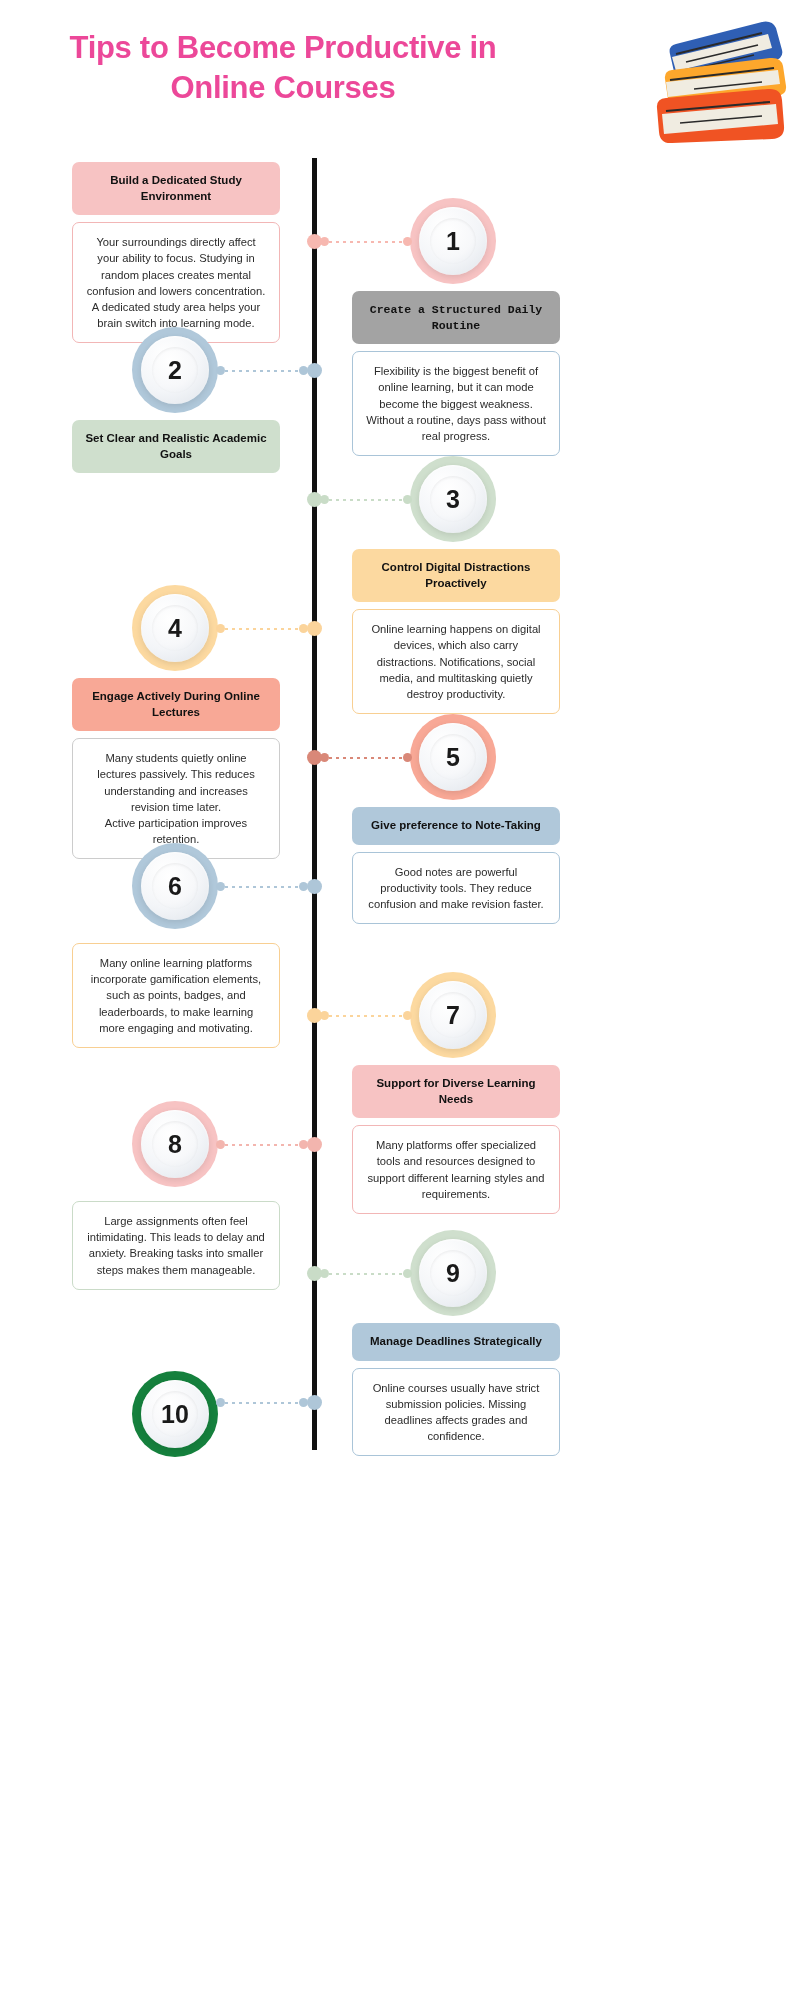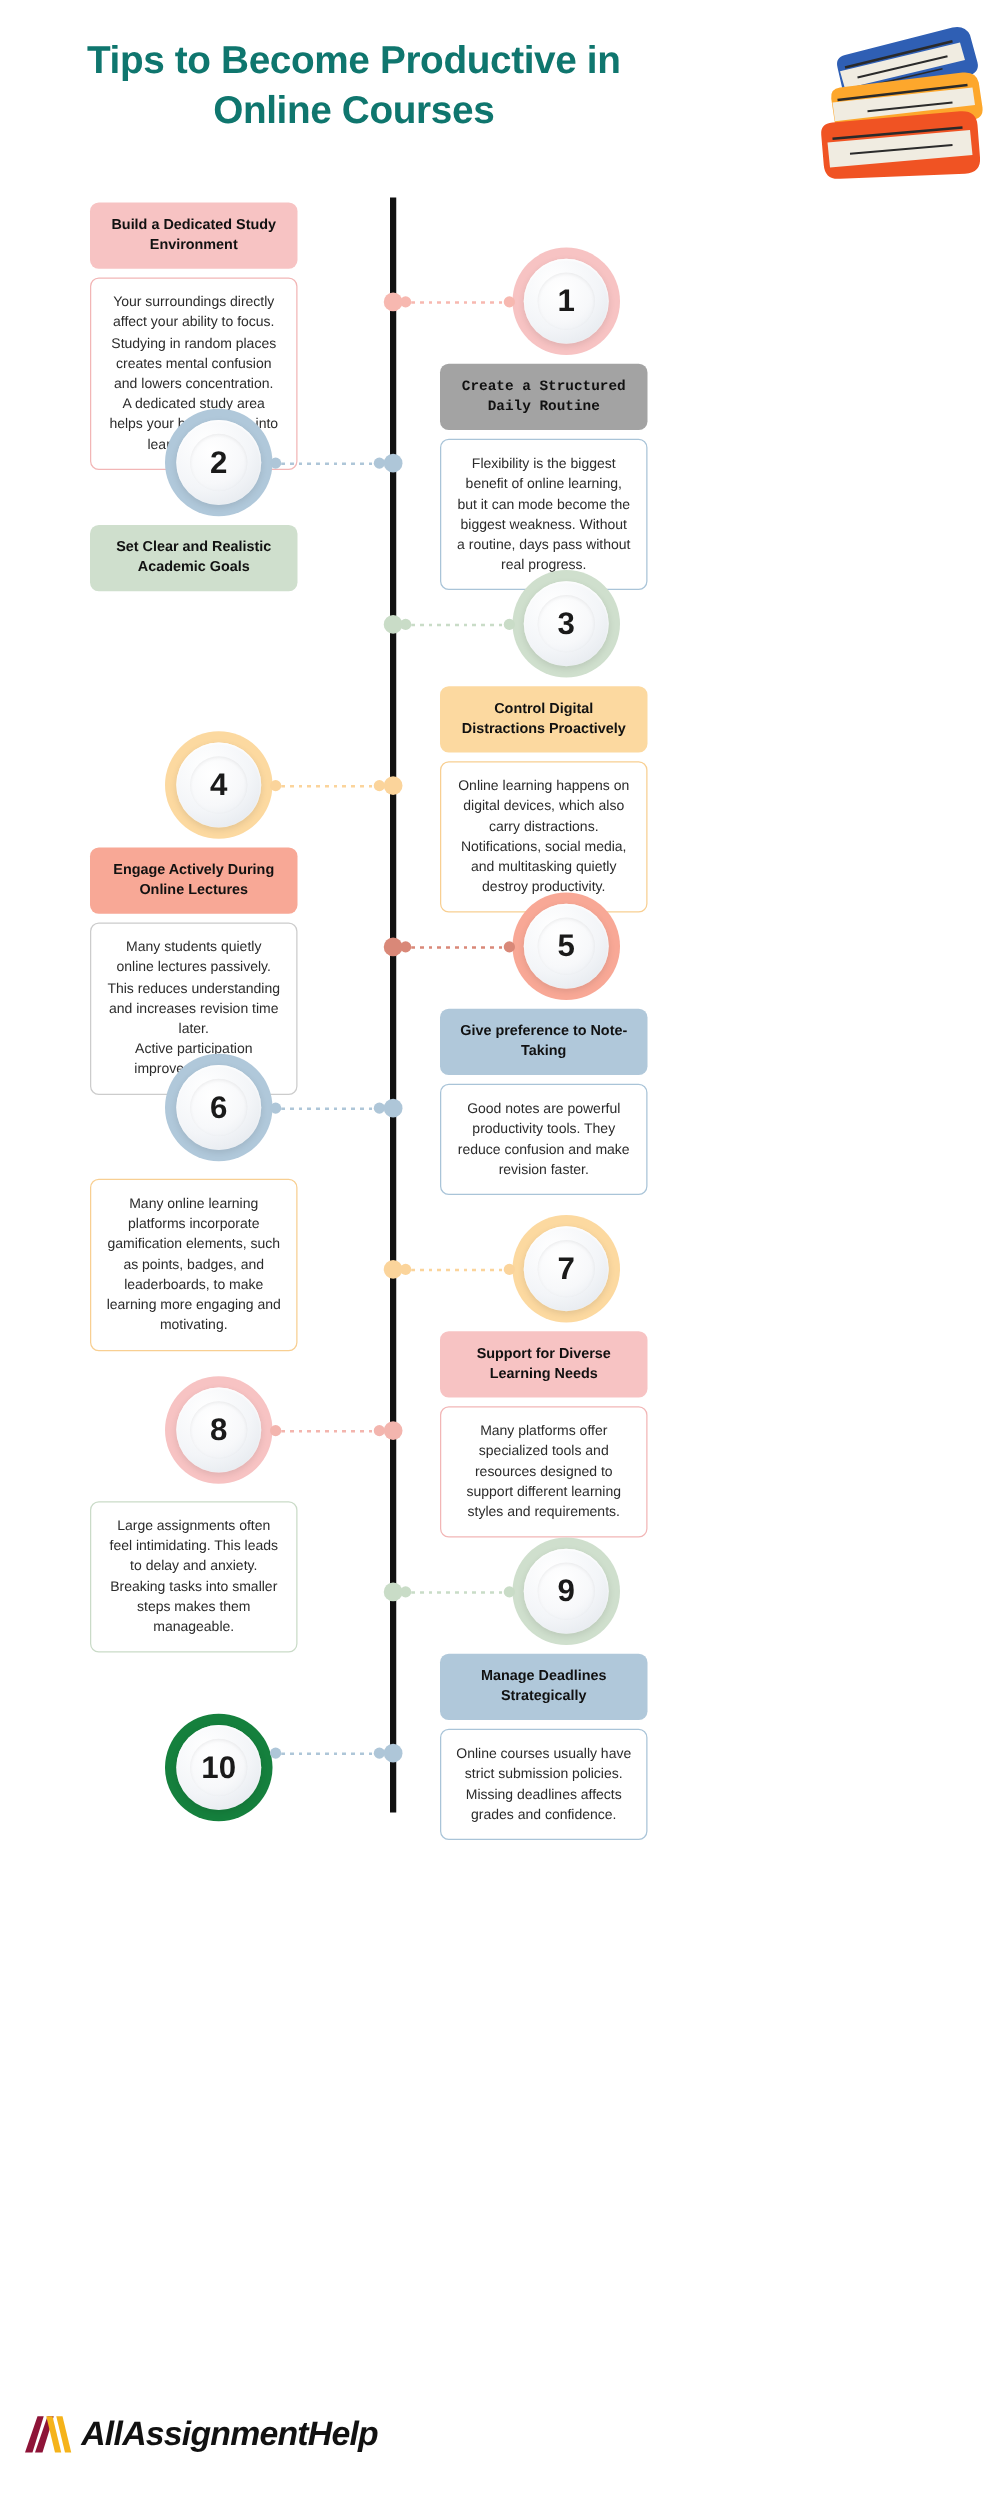--- a/index.html
+++ b/index.html
@@ -10,33 +10,33 @@
     overflow: hidden;
   }
   #page { position: relative; width: 800px; height: 2000px; background:#fff; }
 
   
   .header { position: absolute; top: 0; left: 0; width: 800px; height: 150px; }
   .title {
     position: absolute; left: 48px; top: 28px; width: 470px;
     text-align: center;
     font-size: 31px; font-weight: 700; line-height: 1.3;
-    color: #0f766e; letter-spacing: -0.3px;
+    color: #ec4899; letter-spacing: -0.3px;
   }
   .books { position: absolute; right: 10px; top: 10px; width: 140px; height: 135px; }
 
   
   .spine {
     position: absolute; left: 312px; top: 158px;
     width: 5px; height: 1292px; background: #111111;
   }
 
   
   .row { position: absolute; left: 0; width: 800px; }
-  .card { position: absolute; width: 166px; }
+  .card { position: absolute; width: 208px; }
   .card.left  { left: 72px; }
   .card.right { left: 352px; }
 
   .cap {
     border-radius: 7px;
     padding: 11px 10px;
     text-align: center;
     font-size: 11.5px; font-weight: 700; line-height: 1.35;
     color: #111111;
   }
@@ -285,22 +285,13 @@
         </div>
         <div class="conn" style="top: 75px; left: 216px; width: 92px;">
           <div class="dotA" style="background: rgb(174, 198, 216);"></div>
           <div class="dots" style="background-image: repeating-linear-gradient(to right, rgb(174, 198, 216) 0px, rgb(174, 198, 216) 3px, transparent 3px, transparent 7px);"></div>
           <div class="dotB" style="background: rgb(174, 198, 216);"></div>
         </div>
         <div class="spinedot" style="background: rgb(174, 198, 216); left: 307px; top: 72px;"></div>
       </div>
     </div>
 
-  <div class="footer">
-    <svg class="logo-mark" viewBox="0 0 42 34">
-      <path d="M2 32 L12 3 L17 3 L8 32 Z" fill="#8e1438"></path>
-      <path d="M10 32 L20 3 L25 3 L16 32 Z" fill="#8e1438"></path>
-      <path d="M19 3 L24 3 L31 32 L26 32 Z" fill="#f5b31a"></path>
-      <path d="M27 3 L32 3 L39 32 L34 32 Z" fill="#f5b31a"></path>
-    </svg>
-    <div class="logo-text">AllAssignmentHelp</div>
-  </div>
 </div>
 
 </body></html>

